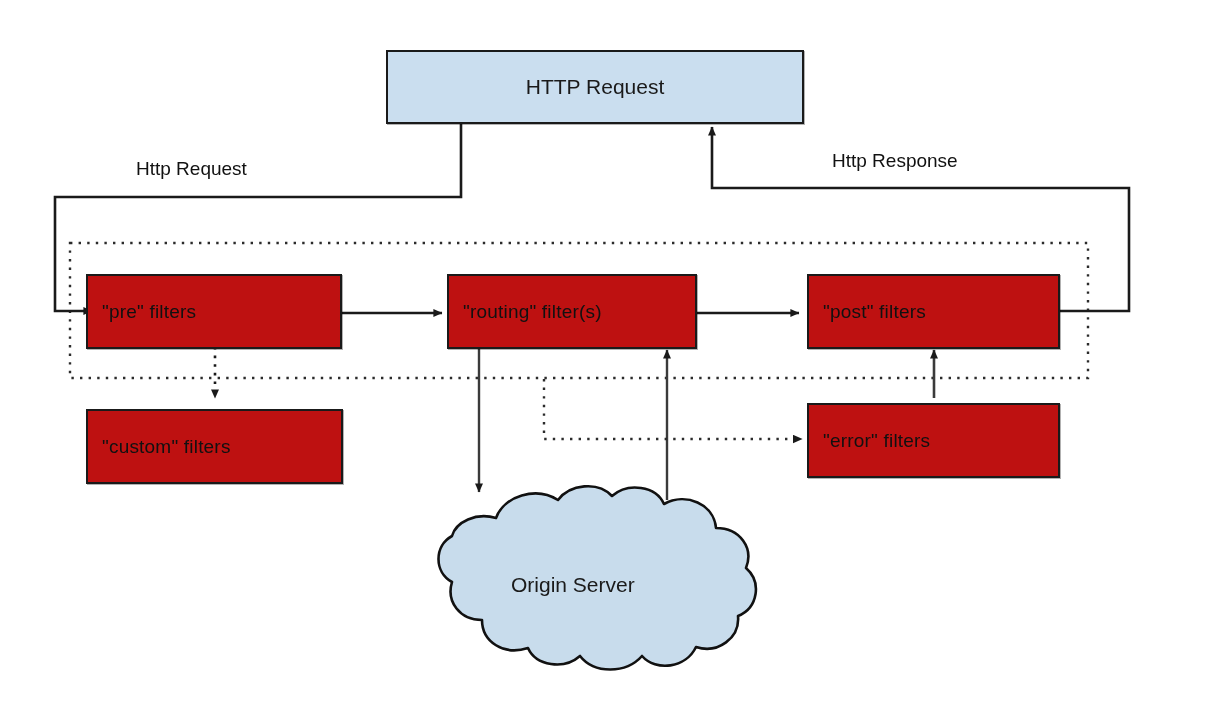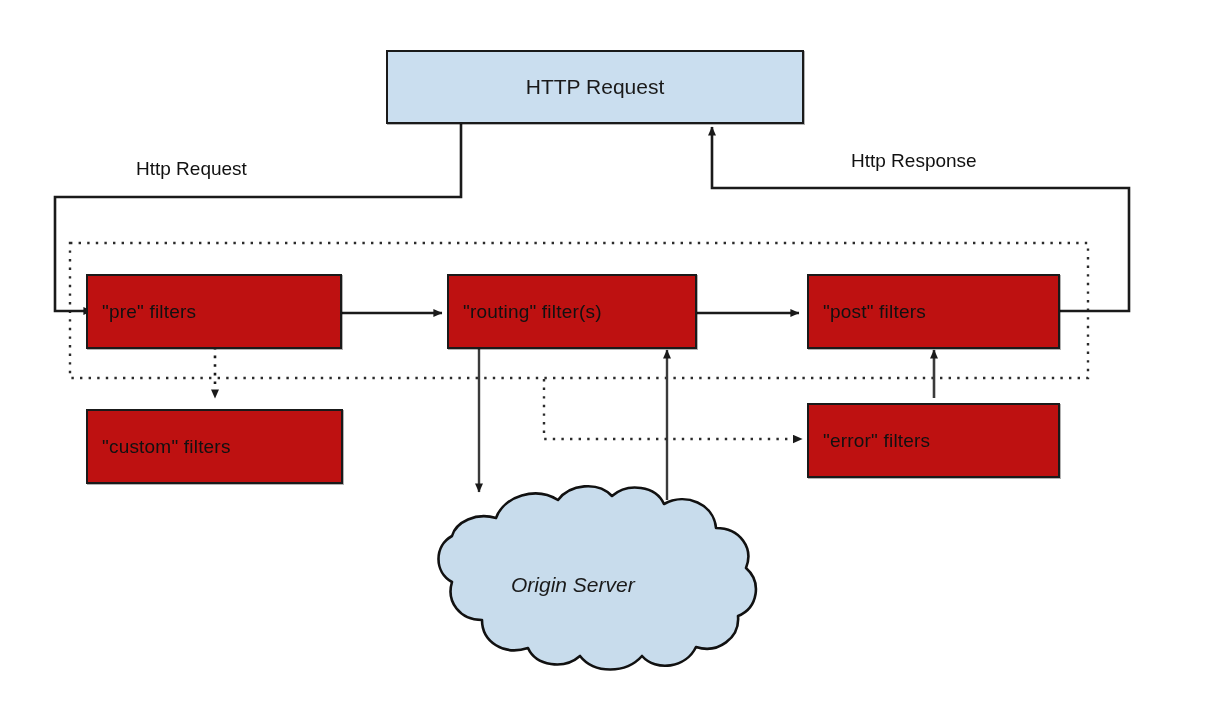--- a/index.html
+++ b/index.html
@@ -86,21 +86,21 @@
 
     <path d="M520,379 L520,439 L778,439" fill="none" stroke="#2b2b2b" stroke-width="2.4" stroke-dasharray="2.4 6.2" marker-end="url(#arrowThin)"></path>
   </svg>
 
   <div class="node http-box" style="left:362px;top:50px;width:418px;height:74px;background:#CADEEF;">
     <span>HTTP Request</span>
   </div>
 
   <div class="edge-label" style="left:112px;top:158px;">Http Request</div>
 
-  <div class="edge-label" style="left:827px;top:150px;">Http Response</div>
+  <div class="edge-label" style="left:808px;top:150px;">Http Response</div>
 
   <div class="node filter-box" style="left:62px;top:274px;width:256px;height:75px;background:#BE1111;">
     <span>"pre" filters</span>
   </div>
 
   <div class="node filter-box" style="left:423px;top:274px;width:250px;height:75px;background:#BE1111;">
     <span>"routing" filter(s)</span>
   </div>
 
   <div class="node filter-box" style="left:783px;top:274px;width:253px;height:75px;background:#BE1111;">
@@ -128,16 +128,16 @@
                C 302,178 272,182 258,166
                C 242,184 210,184 196,166
                C 180,180 152,176 144,158
                C 120,166 98,152 98,130
                C 76,130 62,112 68,92
                C 50,82 50,56 68,46
                C 72,32 92,22 112,28 Z" fill="#C8DCEC" stroke="#111111" stroke-width="2.6" stroke-linejoin="round"></path>
     </g>
   </svg>
 
-  <div class="cloud-label" style="left:487px;top:573px;font-style:italic;">Origin Server</div>
+  <div class="cloud-label" style="left:487px;top:573px;">Origin Server</div>
 
 
 </div>
 
 </body></html>

